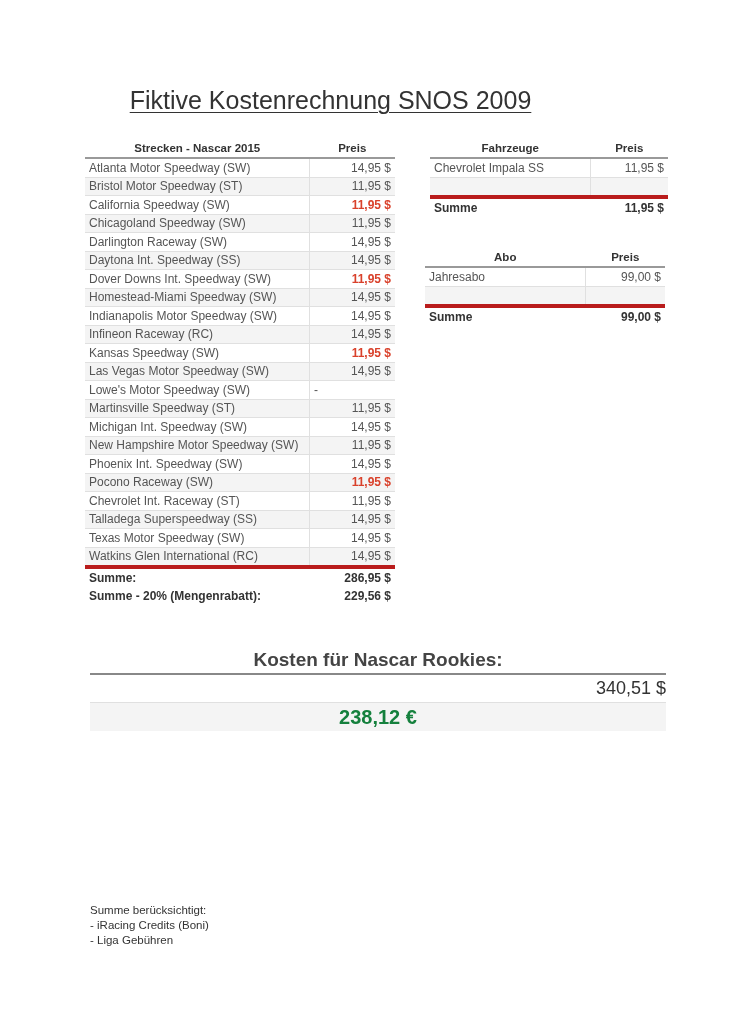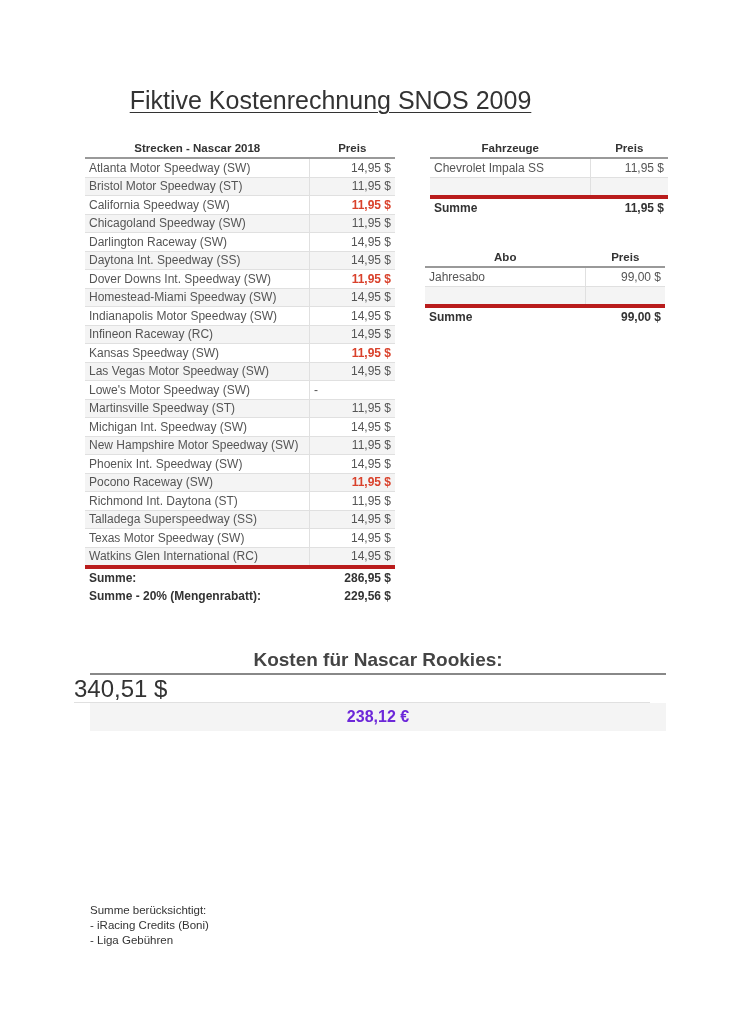--- a/index.html
+++ b/index.html
@@ -15,33 +15,33 @@
   tr.sum td { border-bottom:none; font-weight:bold; color:#333; height:18px; }
   tr.sumfirst td { border-top:4px solid #b91c1c; }
   #tracks { left:85px; top:141px; width:310px; }
   #tracks .name { width:216px; }
   #cars { left:430px; top:141px; width:238px; }
   #cars .name { width:152px; }
   #abo { left:425px; top:250px; width:240px; }
   #abo .name { width:152px;margin-left:41px; }
   .cost-title { position:absolute; left:90px; width:576px; top:649px; text-align:center; font-size:19px; font-weight:bold; color:#444; }
   .cost-line { position:absolute; left:90px; width:576px; top:673px; border-top:2px solid #888; }
-  .cost-usd { position:absolute; left:74px; width:576px; top:675px; height:27px; line-height:27px; text-align:left; font-size:24px; color:#333; border-bottom:1px solid #e0e0e0; }
-  .cost-eur { position:absolute; left:90px; width:576px; top:703px; height:28px; line-height:28px; text-align:center; font-size:16px; font-weight:bold; color:#6d28d9; background:#f4f4f4; }
+  .cost-usd { position:absolute; left:90px; width:576px; top:675px; height:27px; line-height:27px; text-align:right; font-size:18px; color:#333; border-bottom:1px solid #e0e0e0; }
+  .cost-eur { position:absolute; left:90px; width:576px; top:703px; height:28px; line-height:28px; text-align:center; font-size:20px; font-weight:bold; color:#15803d; background:#f4f4f4; }
   .notes { position:absolute; left:90px; top:903px; font-size:11.5px; color:#333; line-height:15px; }
 </style>
 </head>
 <body>
 
 <div class="title">Fiktive Kostenrechnung SNOS 2009</div>
 
 <table id="tracks">
   <thead>
     <tr>
-      <th>Strecken - Nascar 2018</th>
+      <th>Strecken - Nascar 2015</th>
       <th>Preis</th>
     </tr>
   </thead>
   <tbody id="tracks-body">
       <tr>
         <td class="name">Atlanta Motor Speedway (SW)</td>
         <td class="price">14,95 $</td>
       </tr>
       <tr class="alt">
         <td class="name">Bristol Motor Speedway (ST)</td>
@@ -105,21 +105,21 @@
       </tr>
       <tr>
         <td class="name">Phoenix Int. Speedway (SW)</td>
         <td class="price">14,95 $</td>
       </tr>
       <tr class="alt">
         <td class="name">Pocono Raceway (SW)</td>
         <td class="price red" style="color: rgb(217, 65, 43);">11,95 $</td>
       </tr>
       <tr>
-        <td class="name">Richmond Int. Daytona (ST)</td>
+        <td class="name">Chevrolet Int. Raceway (ST)</td>
         <td class="price">11,95 $</td>
       </tr>
       <tr class="alt">
         <td class="name">Talladega Superspeedway (SS)</td>
         <td class="price">14,95 $</td>
       </tr>
       <tr>
         <td class="name">Texas Motor Speedway (SW)</td>
         <td class="price">14,95 $</td>
       </tr>

